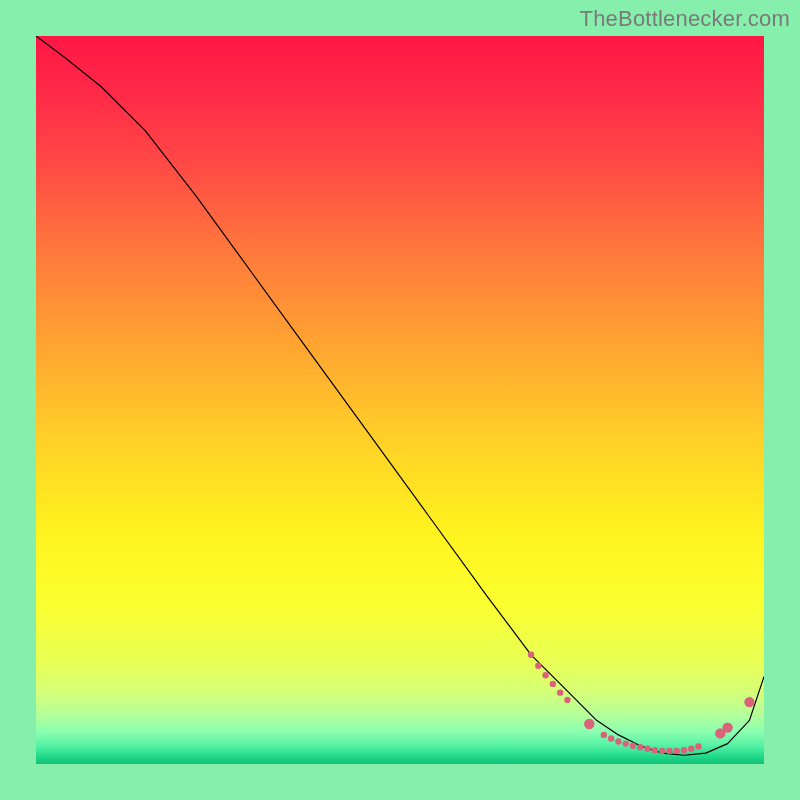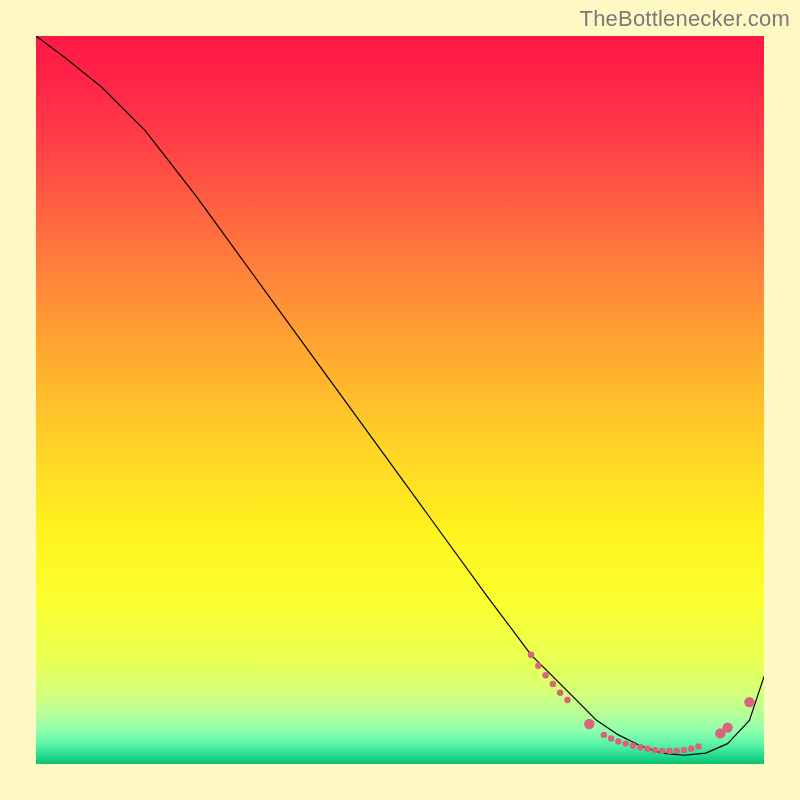--- a/index.html
+++ b/index.html
@@ -8,21 +8,21 @@
     width: 800px;
     height: 800px;
     background: #000;
     overflow: hidden;
     font-family: Arial, Helvetica, sans-serif;
   }
   .frame {
     position: relative;
     width: 800px;
     height: 800px;
-    background: #fef9c3;
+    background: #86efac;
   }
   .plot-area {
     position: absolute;
     left: 36px;
     top: 36px;
     width: 728px;
     height: 728px;
     
   }
   .watermark {

